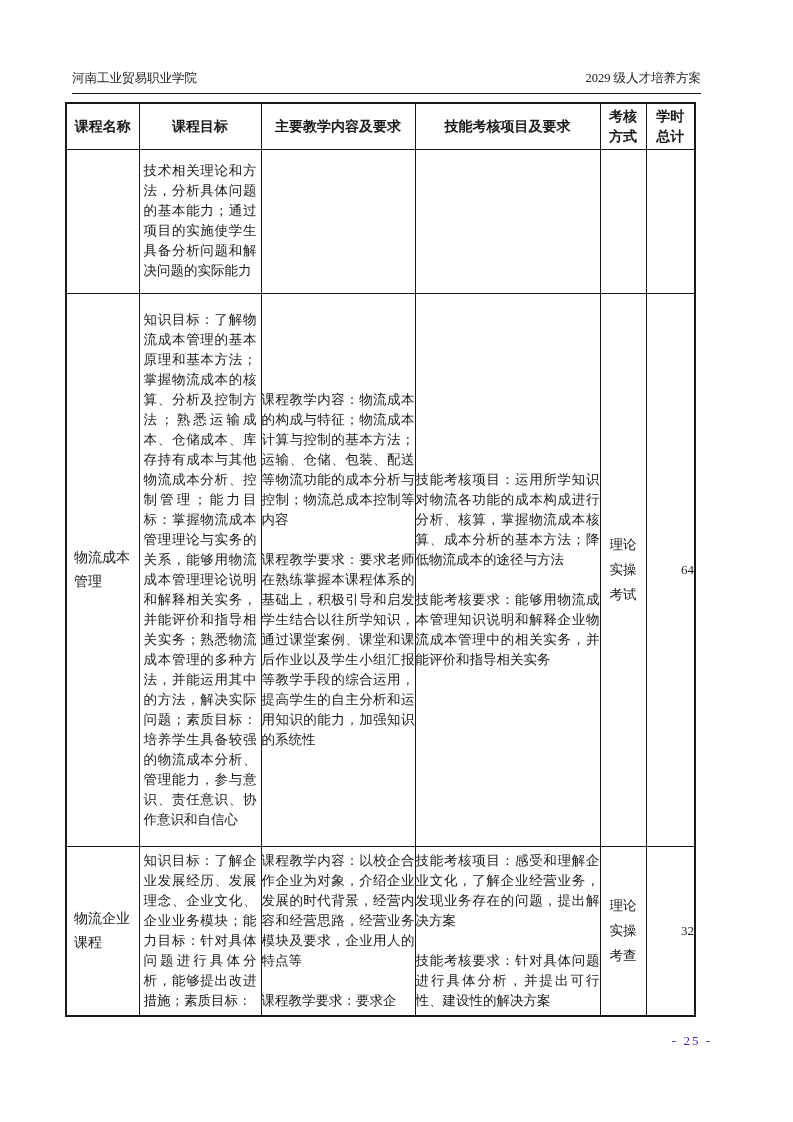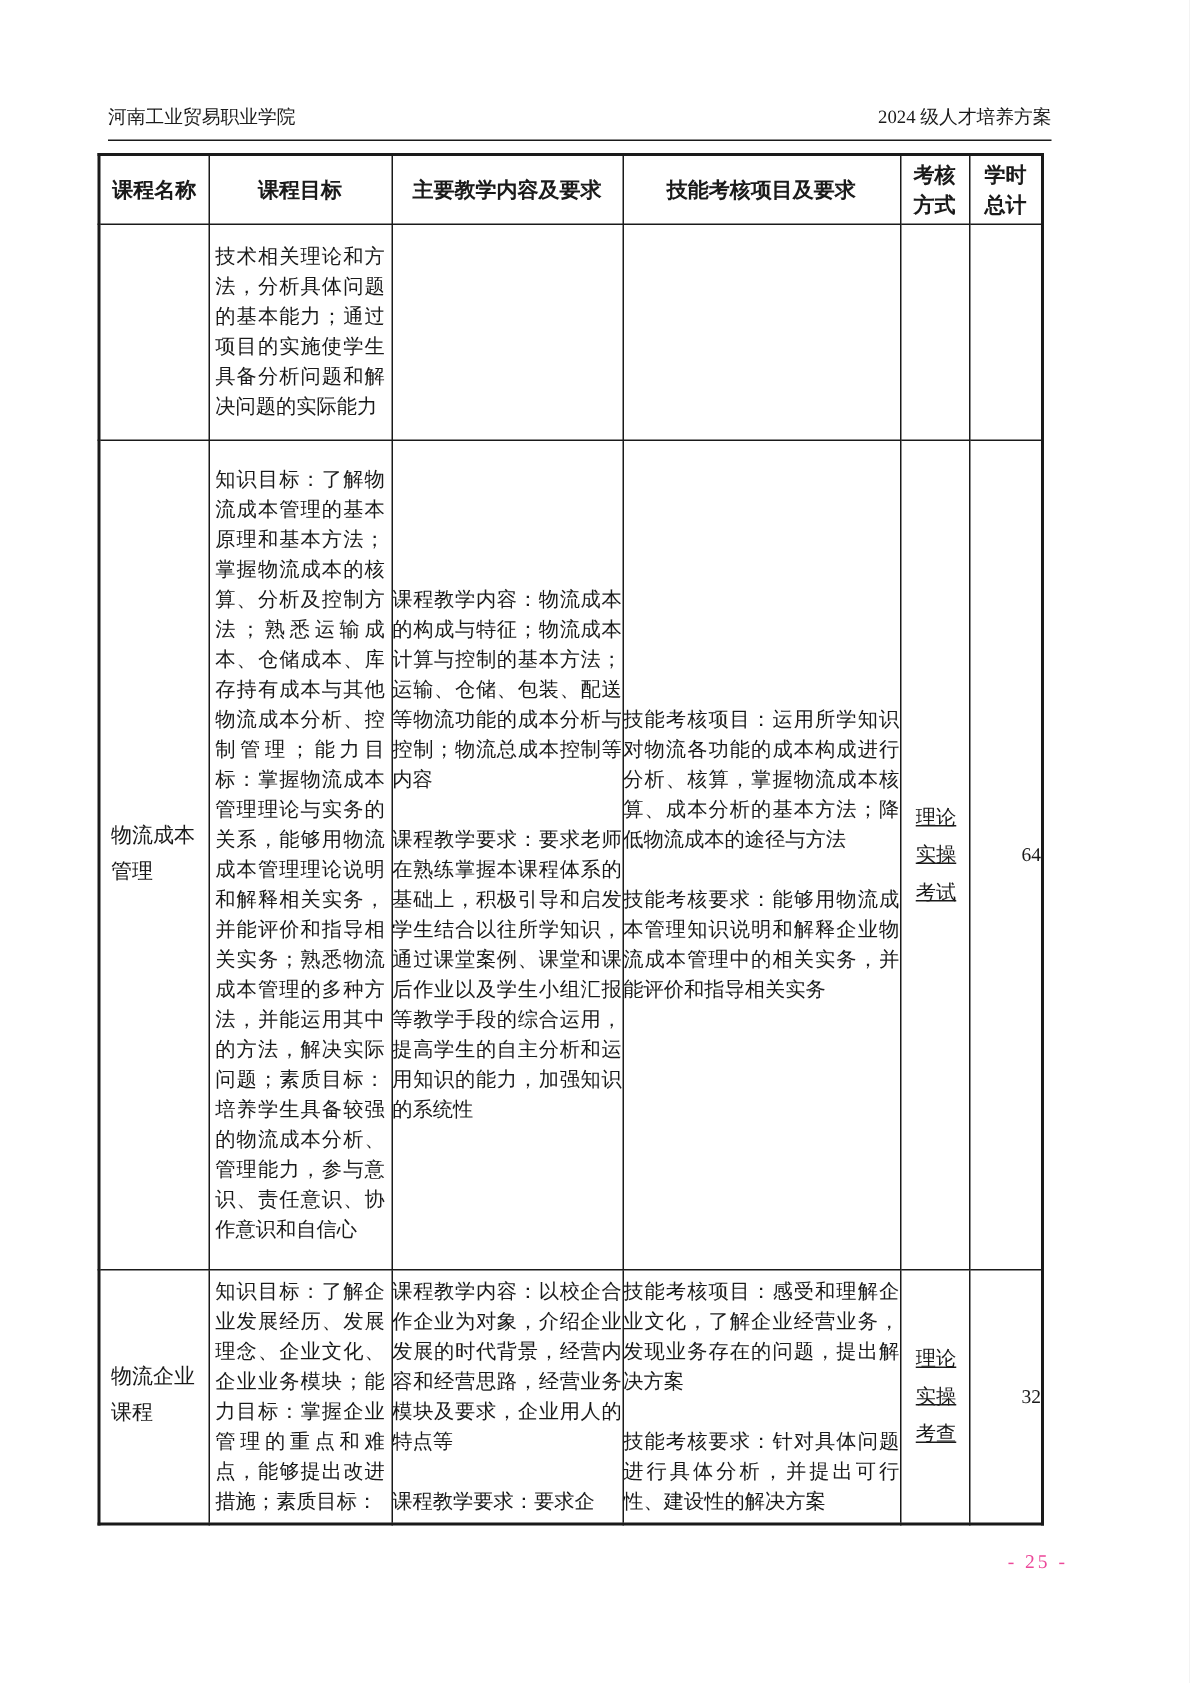--- a/index.html
+++ b/index.html
@@ -67,48 +67,47 @@
   }
   td.text-cell p {
     margin: 0;
     text-align: justify;
     text-justify: inter-character;
     word-break: break-all;
   }
   td.text-cell p + p { margin-top: 20px; }
   td.obj-cell { padding: 3px 4px; }
   td.method-cell {
-    text-align: right;
+    text-align: center;
     word-break: break-all;
     line-height: 25px;
     font-size: 13.5px;
     padding: 2px 8px;
-    text-decoration: underline;
   }
   td.hours-cell {
     text-align: right;
     font-size: 13px;
   }
   .page-number {
     position: absolute;
     top: 1033px;
     right: 81px;
     font-size: 13px;
-    color: #ec4899;
+    color: #4c1d95;
     letter-spacing: 2px;
   }
 </style>
 </head>
 <body>
 
 <div class="page">
 
   <div class="doc-header">
     <span>河南工业贸易职业学院</span>
-    <span>2024 级人才培养方案</span>
+    <span>2029 级人才培养方案</span>
   </div>
 
   <table class="curriculum">
     <colgroup>
       <col style="width:73px">
       <col style="width:122px">
       <col style="width:154px">
       <col style="width:185px">
       <col style="width:46px">
       <col style="width:49px">
@@ -146,21 +145,21 @@
         <td class="text-cell thick-left">
           <p>技能考核项目：运用所学知识对物流各功能的成本构成进行分析、核算，掌握物流成本核算、成本分析的基本方法；降低物流成本的途径与方法</p>
           <p>技能考核要求：能够用物流成本管理知识说明和解释企业物流成本管理中的相关实务，并能评价和指导相关实务</p>
         </td>
         <td class="method-cell">理论实操考试</td>
         <td class="hours-cell">64</td>
       </tr>
       <tr class="row-enterp">
         <td class="course-cell">物流企业课程</td>
         <td class="text-cell obj-cell">
-          <p>知识目标：了解企业发展经历、发展理念、企业文化、企业业务模块；能力目标：掌握企业管理的重点和难点，能够提出改进措施；素质目标：</p>
+          <p>知识目标：了解企业发展经历、发展理念、企业文化、企业业务模块；能力目标：针对具体问题进行具体分析，能够提出改进措施；素质目标：</p>
         </td>
         <td class="text-cell">
           <p>课程教学内容：以校企合作企业为对象，介绍企业发展的时代背景，经营内容和经营思路，经营业务模块及要求，企业用人的特点等</p>
           <p>课程教学要求：要求企</p>
         </td>
         <td class="text-cell thick-left">
           <p>技能考核项目：感受和理解企业文化，了解企业经营业务，发现业务存在的问题，提出解决方案</p>
           <p>技能考核要求：针对具体问题进行具体分析，并提出可行性、建设性的解决方案</p>
         </td>
         <td class="method-cell">理论实操考查</td>

